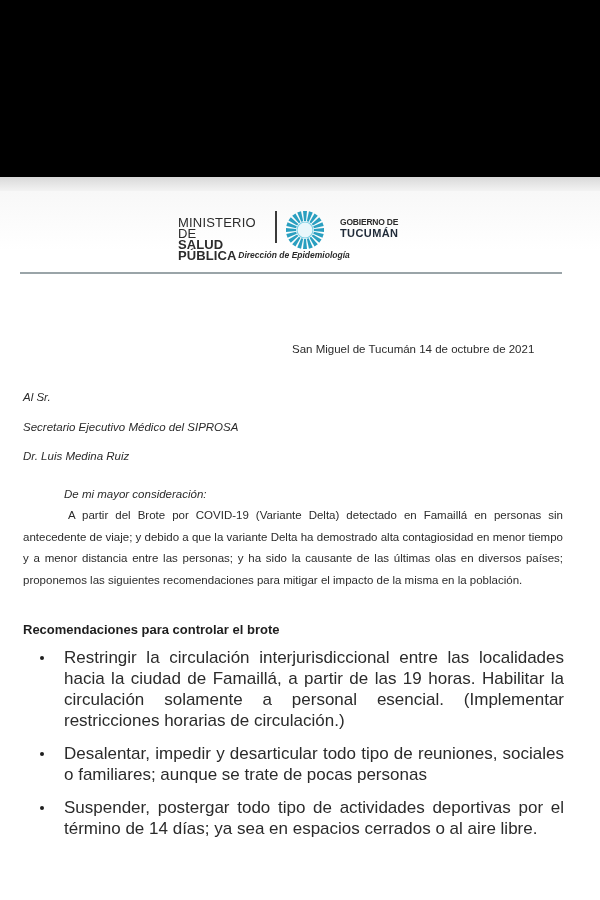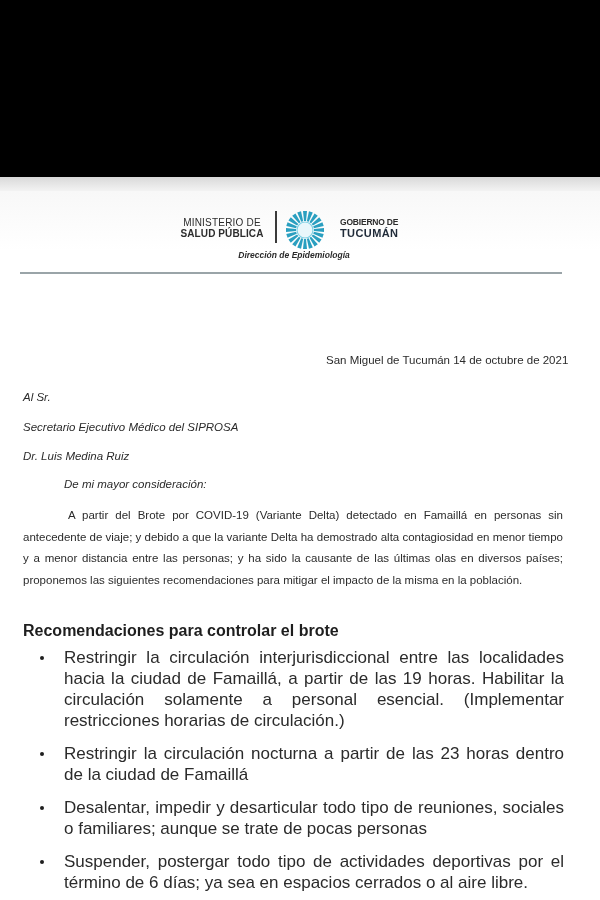--- a/index.html
+++ b/index.html
@@ -33,22 +33,22 @@
   
   .letterhead {
     position: absolute;
     left: 0; top: 205px;
     width: 600px; height: 60px;
   }
   .ministerio {
     position: absolute;
     left: 178px; top: 12px;
     width: 88px;
-    text-align: center;
-    font-size: 10px;
+    text-align: left;
+    font-size: 13px;
     line-height: 11px;
     color: #2c2c2c;
   }
   .ministerio .l1 { display: block; letter-spacing: 0.2px; }
   .ministerio .l2 { display: block; font-weight: bold; letter-spacing: 0.1px; }
   .logo-divider {
     position: absolute;
     left: 275px; top: 6px;
     width: 2px; height: 32px;
     background: #3a3a3a;
@@ -84,36 +84,36 @@
     background: #9aa4a8;
   }
 
   
   .text {
     position: absolute;
     font-size: 11.5px;
     line-height: 15px;
     color: #2b2b2b;
   }
-  .date { left: 292px; top: 353px; margin-left: 34px; }
+  .date { left: 292px; top: 342px; }
   .addr { left: 23px; font-style: italic; }
   .para {
     position: absolute;
     left: 23px; top: 505px;
     width: 540px;
     font-size: 11.5px;
     line-height: 21.5px;
     text-align: justify;
     text-indent: 45px;
     color: #2b2b2b;
   }
   .section-title {
     position: absolute;
     left: 23px; top: 622px;
-    font-size: 16px;
+    font-size: 13px;
     font-weight: bold;
     color: #1e1e1e;
   }
   .bullets {
     position: absolute;
     left: 40px; top: 647px;
     width: 524px;
     list-style: none;
   }
   .bullets li {
@@ -180,36 +180,32 @@
   </div>
   <div class="direccion">Dirección de Epidemiología</div>
 </div>
 <div class="header-rule"></div>
 
 <div class="text date">San Miguel de Tucumán 14 de octubre de 2021</div>
 
 <div class="text addr" style="top:390px;">Al Sr.</div>
 <div class="text addr" style="top:420px;">Secretario Ejecutivo Médico del SIPROSA</div>
 <div class="text addr" style="top:449px;">Dr. Luis Medina Ruiz</div>
-<div class="text addr" style="top:477px;padding-left:41px;">De mi mayor consideración:</div>
+<div class="text addr" style="top:487px;padding-left:41px;">De mi mayor consideración:</div>
 
 <p class="para">A partir del Brote por COVID-19 (Variante Delta) detectado en Famaillá en personas sin antecedente de viaje; y debido a que la variante Delta ha demostrado alta contagiosidad en menor tiempo y a menor distancia entre las personas; y ha sido la causante de las últimas olas en diversos países; proponemos las siguientes recomendaciones para mitigar el impacto de la misma en la población.</p>
 
 <div class="section-title">Recomendaciones para controlar el brote</div>
 
 <ul class="bullets">
   <li>
     <span class="dot"></span>
     <span>Restringir la circulación interjurisdiccional entre las localidades hacia la ciudad de Famaillá, a partir de las 19 horas. Habilitar la circulación solamente a personal esencial. (Implementar restricciones horarias de circulación.)</span>
   </li>
   <li>
     <span class="dot"></span>
-    <span>Restringir la circulación nocturna a partir de las 23 horas dentro de la ciudad de Famaillá</span>
-  </li>
-  <li>
-    <span class="dot"></span>
     <span>Desalentar, impedir y desarticular todo tipo de reuniones, sociales o familiares; aunque se trate de pocas personas</span>
   </li>
   <li>
     <span class="dot"></span>
-    <span>Suspender, postergar todo tipo de actividades deportivas por el término de 6 días; ya sea en espacios cerrados o al aire libre.</span>
+    <span>Suspender, postergar todo tipo de actividades deportivas por el término de 14 días; ya sea en espacios cerrados o al aire libre.</span>
   </li>
 </ul>
 
 </body></html>

